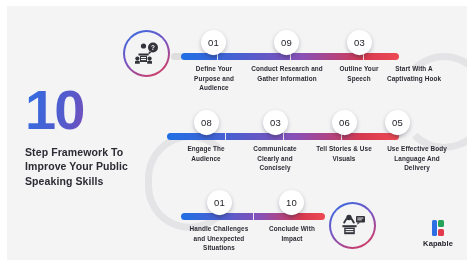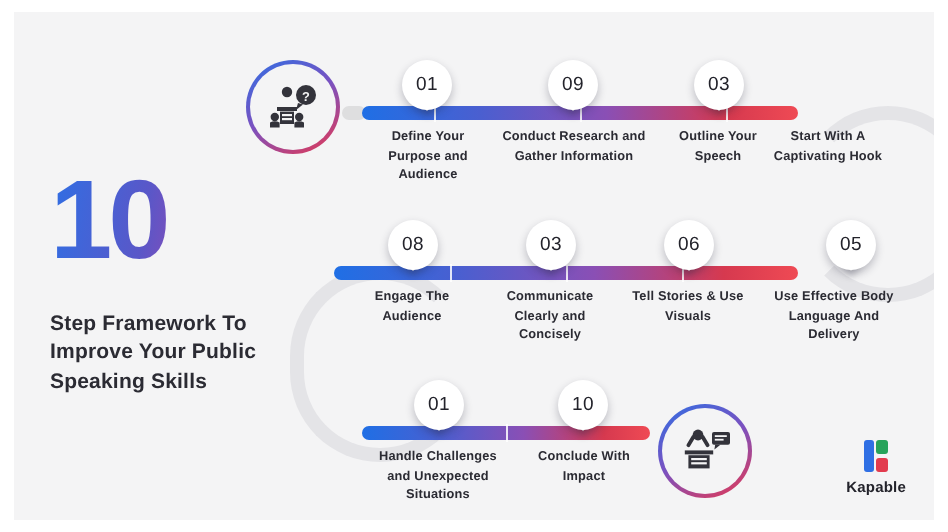--- a/index.html
+++ b/index.html
@@ -10,21 +10,21 @@
           background:#ffffff;box-sizing:border-box;padding:6px 7px;}
   #stage{position:relative;width:460px;height:254px;
          background:#f4f4f5;overflow:hidden;}
 
   
   #titleblock{position:absolute;left:18px;top:78px;width:128px;}
   #bignum{font-size:56px;font-weight:800;line-height:0.92;letter-spacing:-2px;
           background:linear-gradient(100deg,#2f6fe4 0%,#5a57c8 38%,#9b47b0 62%,#e0354f 100%);
           -webkit-background-clip:text;background-clip:text;color:transparent;
           -webkit-text-fill-color:transparent;}
-  #subtitle{margin-top:19px;font-size:10.5px;font-weight:700;line-height:1.42;
+  #subtitle{margin-top:9px;font-size:10.5px;font-weight:700;line-height:1.42;
             color:#2b2b33;letter-spacing:.1px;}
 
   
   .curve{position:absolute;border:7px solid #e4e4e7;border-radius:999px;}
   #curve-right{left:392px;top:47px;width:76px;height:84px;
                border-left-color:transparent;border-top-color:#e4e4e7;
                border-bottom-color:#e4e4e7;border-right-color:#e4e4e7;}
   #curve-left{left:138px;top:127px;width:76px;height:84px;
               border-right-color:transparent;border-top-color:#e4e4e7;
               border-bottom-color:#e4e4e7;border-left-color:#e4e4e7;}
@@ -152,21 +152,21 @@
           <span>09</span>
         </div>
   </div>
   <div class="pin" style="left:340px;top:24px">
     <div class="tail"></div>
     <div class="bubble">
           <span>03</span>
         </div>
   </div>
 
-  <div class="pin" style="left:406px;top:104px">
+  <div class="pin" style="left:378px;top:104px">
     <div class="tail"></div>
     <div class="bubble">
           <span>05</span>
         </div>
   </div>
   <div class="pin" style="left:325px;top:104px">
     <div class="tail"></div>
     <div class="bubble">
           <span>06</span>
         </div>

